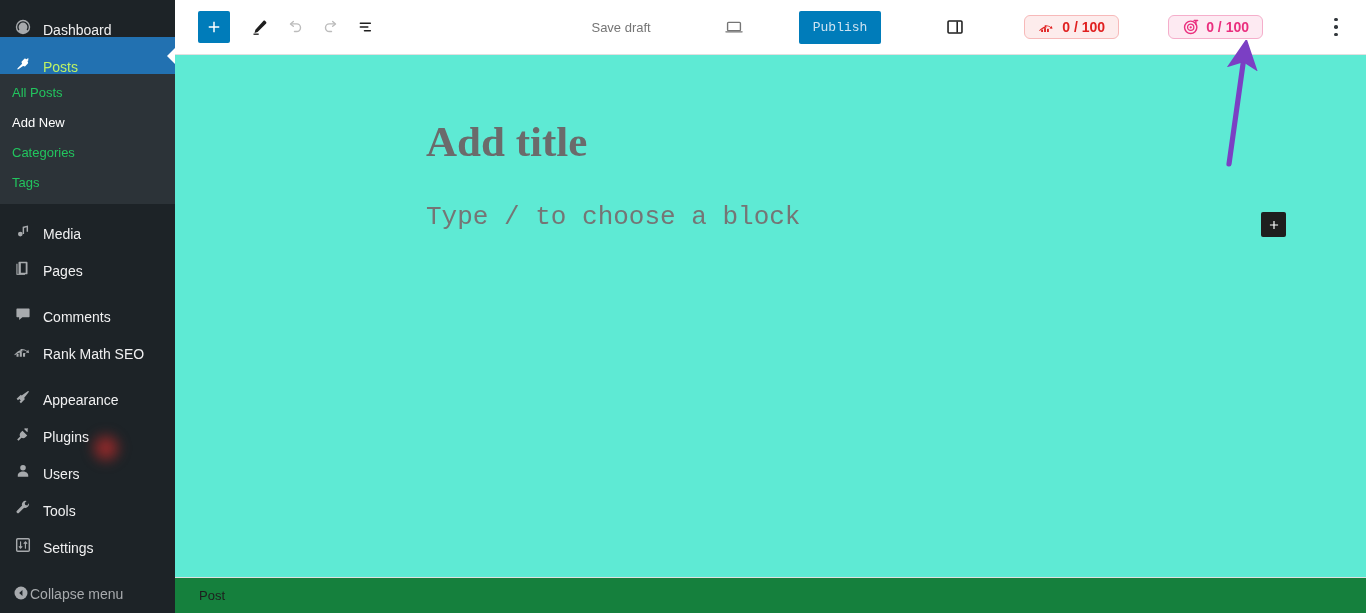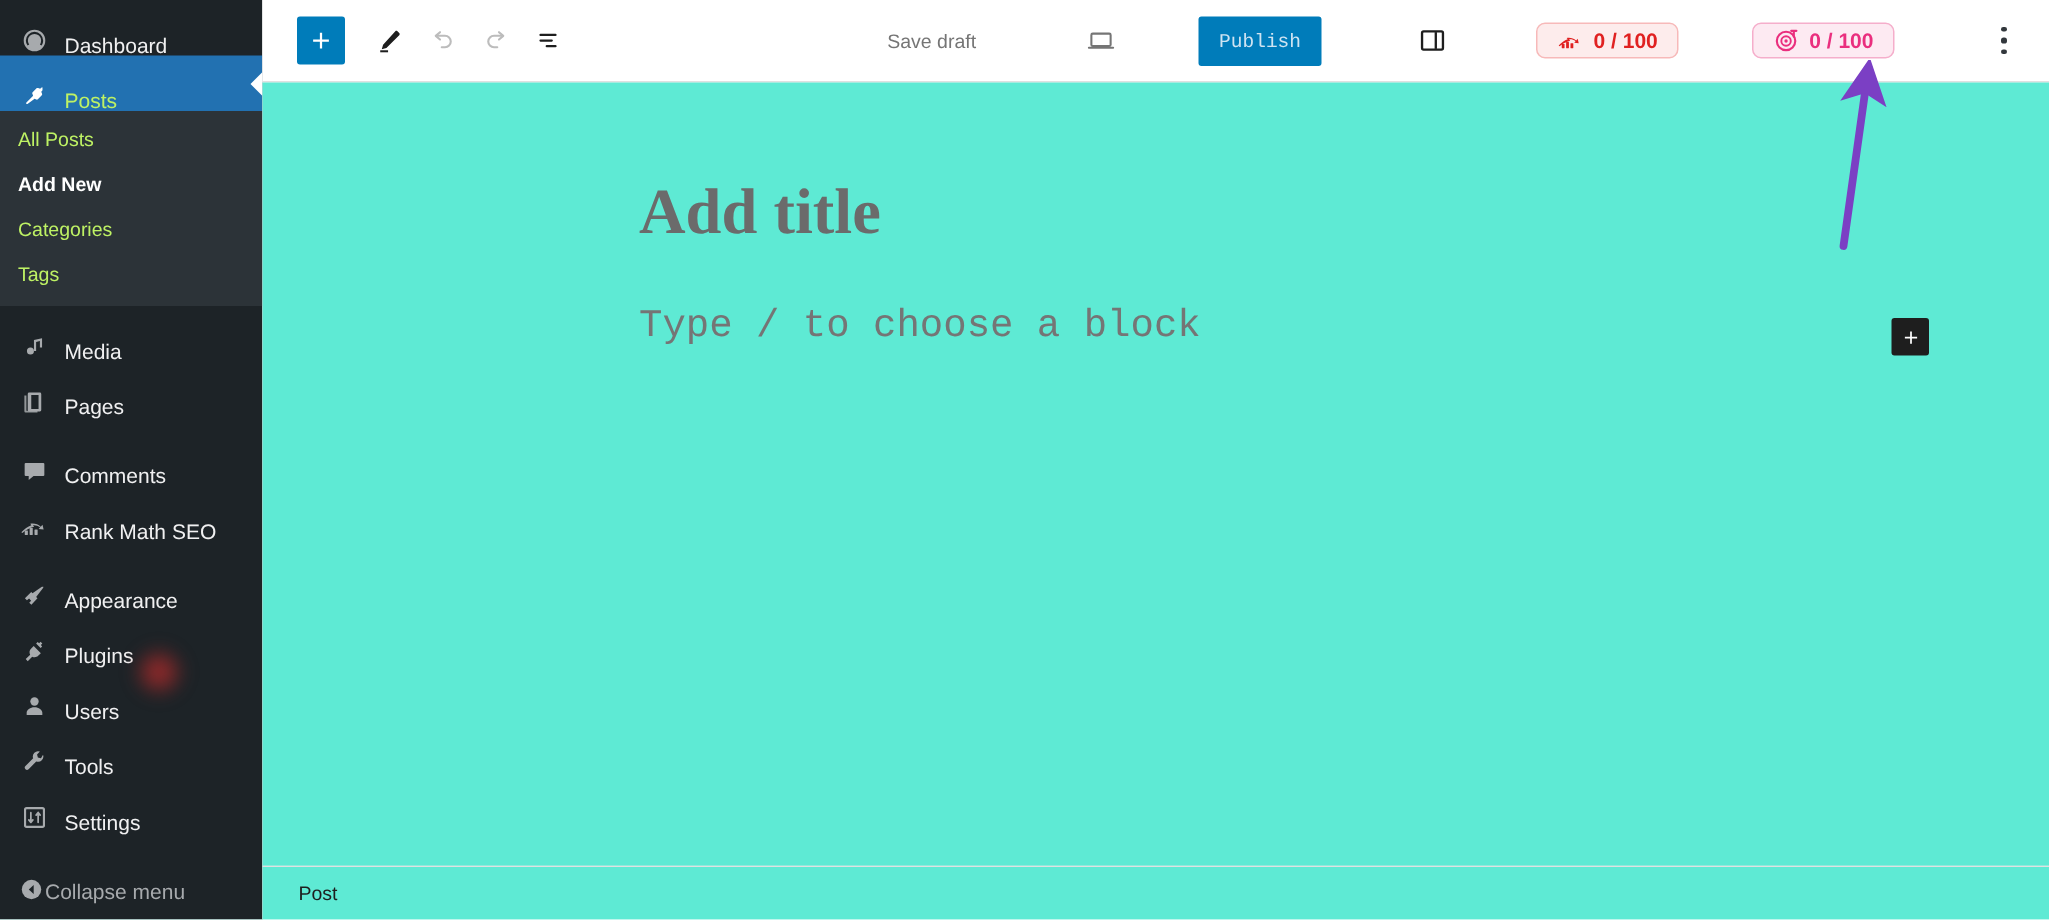--- a/index.html
+++ b/index.html
@@ -58,25 +58,25 @@
     border-color: transparent #fff transparent transparent;
   }
   .menu-sep { height: 9px; }
 
   .submenu { background: #2c3338; padding: 4px 0 6px 0; }
   .submenu .sub-item {
     display: block;
     font-size: 13px;
     line-height: 18px;
     padding: 6px 0 6px 12px;
-    color: #bef264;
+    color: #22c55e;
     cursor: pointer;
     white-space: nowrap;
   }
-  .submenu .sub-item.current { color: #fff; font-weight: bold; }
+  .submenu .sub-item.current { color: #fff; font-weight: normal; }
 
   .collapse-row {
     position: absolute;
     left: 0; bottom: 0;
     width: 178px;
     height: 38px;
     display: flex; align-items: center;
     padding-left: 12px;
     font-size: 14px;
     color: #a7aaad;
@@ -251,21 +251,21 @@
 
   
   .statusbar {
     height: 36px;
     flex: 0 0 36px;
     border-top: 1px solid #e0e0e0;
     display: flex; align-items: center;
     padding-left: 24px;
     font-size: 13px;
     color: #1e1e1e;
-    background: #5eead4;
+    background: #15803d;
   }
 
   
   .annotation {
     position: absolute;
     left: 1195px; top: 40px;
     width: 110px; height: 140px;
     pointer-events: none;
     z-index: 50;
   }

